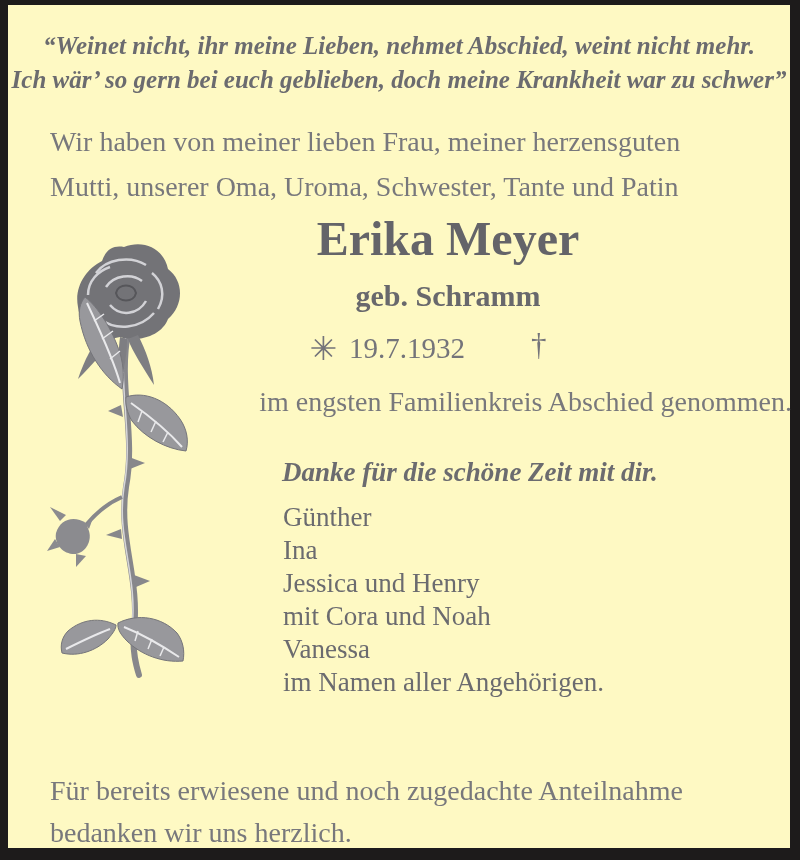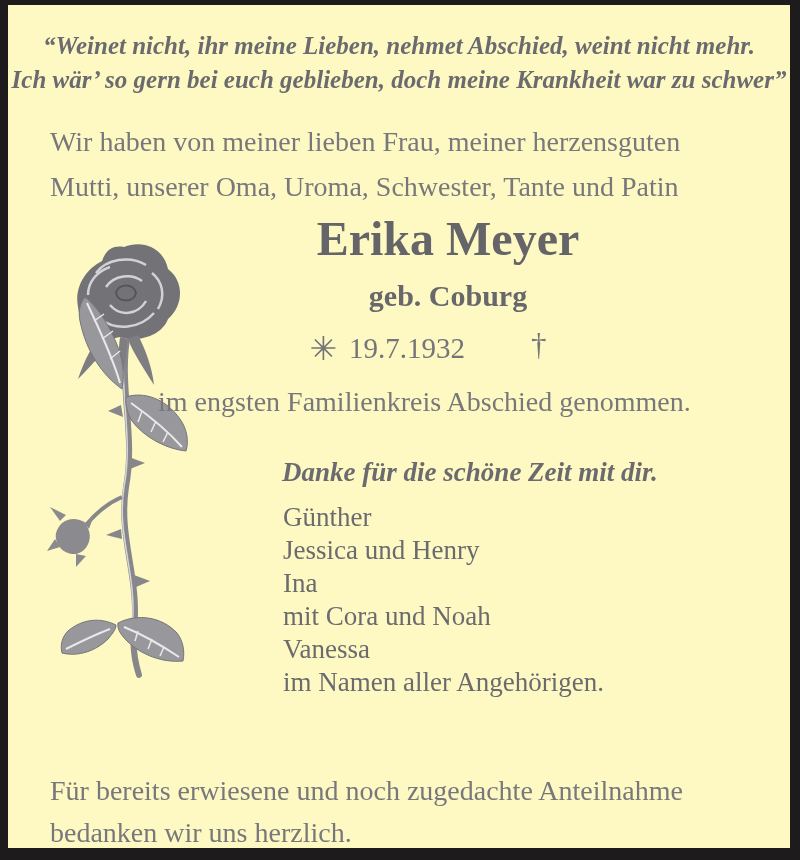--- a/index.html
+++ b/index.html
@@ -60,21 +60,21 @@
   .dates .item { display: flex; align-items: baseline; gap: 12px; }
   .sym-star {
     font-family: "DejaVu Sans", "Liberation Sans", sans-serif;
     font-size: 33px;
     position: relative; top: 2px;
   }
   .sym-cross { font-size: 31px; }
 
   .farewell {
     top: 381px; left: 150px; width: 634px;
-    text-align: left;
+    text-align: right;
     font-size: 28px;
     color: #78787c;
   }
   .thanks {
     top: 452px; left: 140px; width: 644px;
     text-align: center;
     font-weight: bold;
     font-size: 27px;
     color: #6b6b6f;
     font-style: italic;
@@ -187,40 +187,40 @@
       </g>
 
       <g>
         <path d="M70,390 C54,382 36,384 22,396 C16,402 14,410 16,418 C32,422 50,416 62,404 C67,398 70,394 70,390 Z" fill="#98989c" stroke="#75757a" stroke-width="1"></path>
         <path d="M64,394 C48,400 32,408 20,414" fill="none" stroke="#e9e9eb" stroke-width="2"></path>
       </g>
     </svg>
   </div>
 
   <div class="abs name">Erika Meyer</div>
-  <div class="abs maiden">geb. Coburg</div>
+  <div class="abs maiden">geb. Schramm</div>
 
   <div class="abs dates">
     <div class="item">
       <span class="sym-star">✳</span>
       <span>19.7.1932</span>
     </div>
     <div class="item">
       <span class="sym-cross">†</span>
     </div>
   </div>
 
   <div class="abs farewell">im engsten Familienkreis Abschied genommen.</div>
 
   <div class="abs thanks">Danke für die schöne Zeit mit dir.</div>
 
   <div class="abs mourners">
     <div>Günther</div>
+    <div>Ina</div>
     <div>Jessica und Henry</div>
-    <div>Ina</div>
     <div>mit Cora und Noah</div>
     <div>Vanessa</div>
     <div>im Namen aller Angehörigen.</div>
   </div>
 
 
   <div class="abs closing">
     <div>Für bereits erwiesene und noch zugedachte Anteilnahme</div>
     <div>bedanken wir uns herzlich.</div>
   </div>

